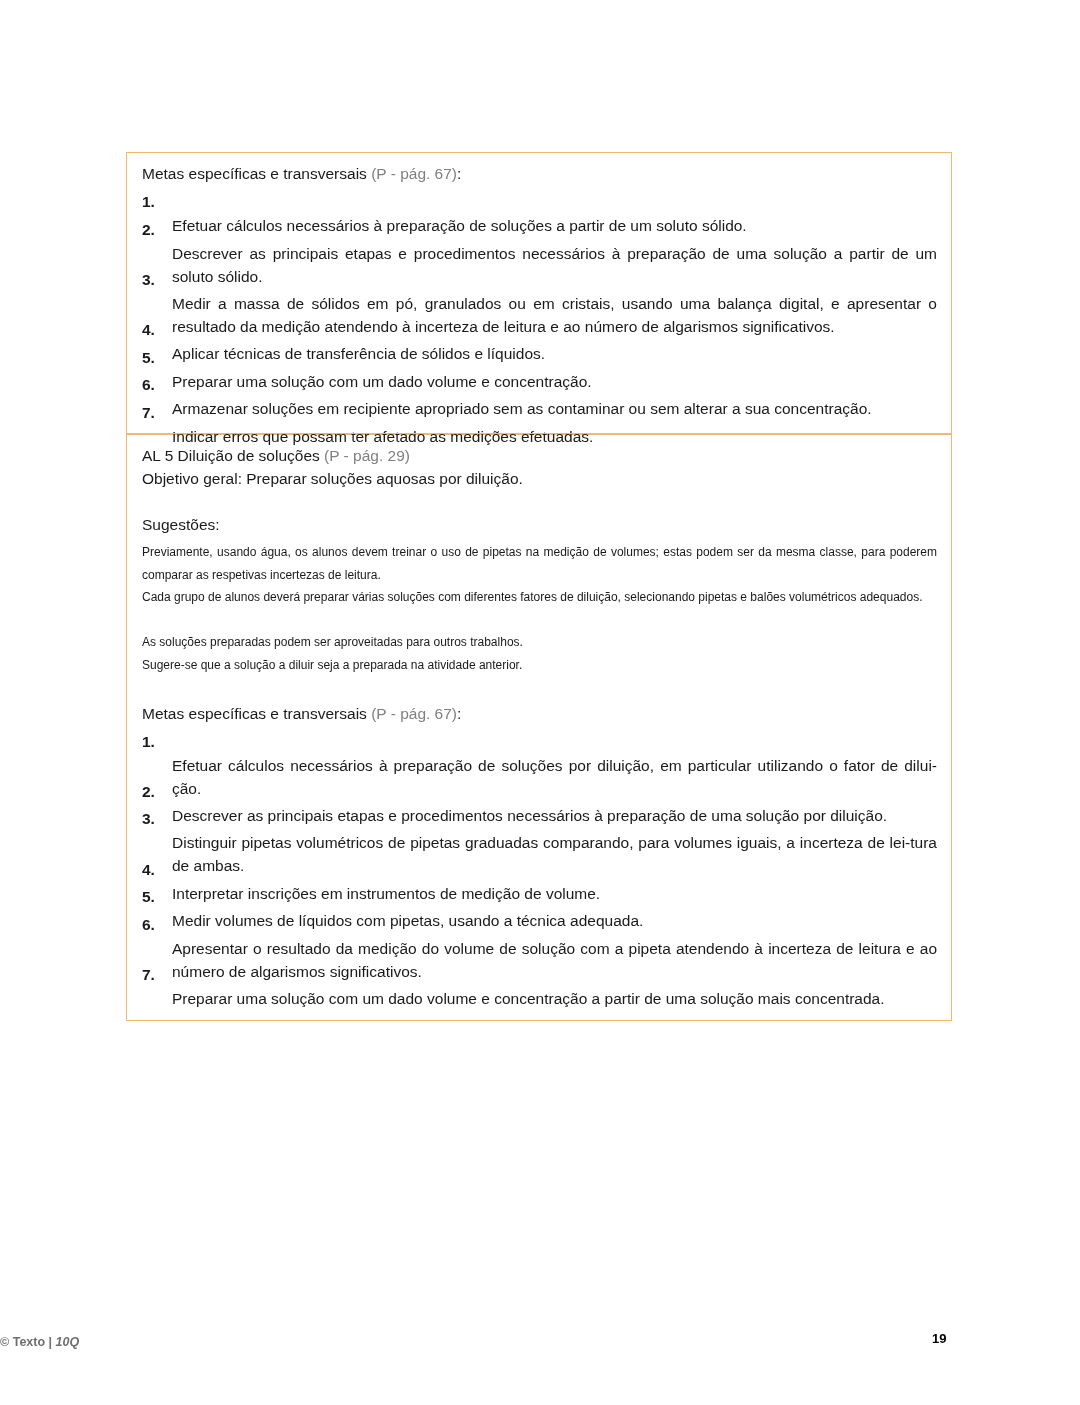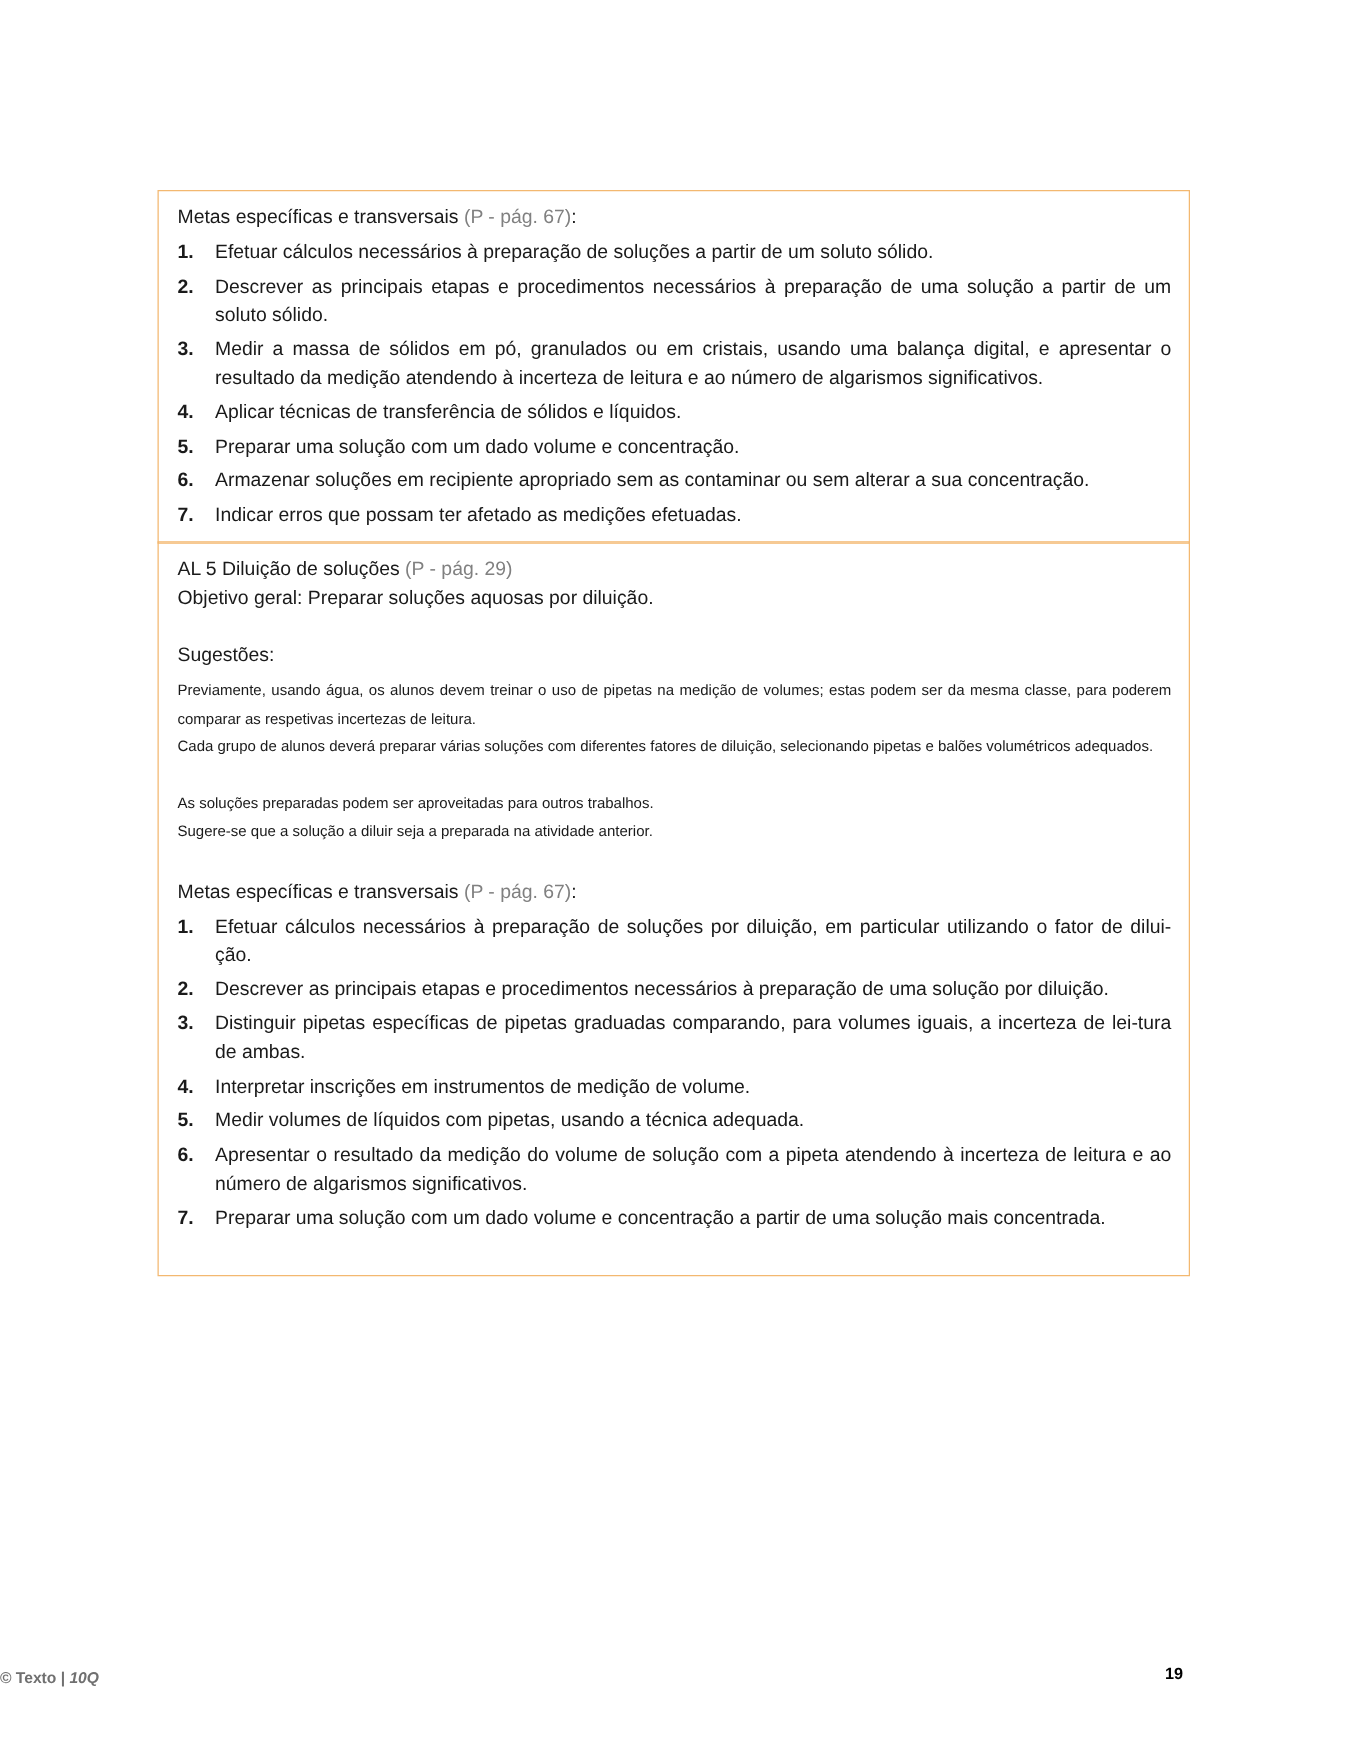--- a/index.html
+++ b/index.html
@@ -15,21 +15,21 @@
     #box2 { top: 433px; height: 588px; }
     .inner { position: absolute; left: 15px; right: 14px; top: 0; }
     .line {
       font-size: 15.5px; line-height: 22px; white-space: nowrap;
       position: absolute; left: 0;
     }
     .bold { font-weight: normal; }
     .ref { color: #808080; font-weight: normal; }
     .item { position: absolute; left: 0; right: 0; font-size: 15.5px; line-height: 22.5px; }
     .item .num { position: absolute; left: 0; font-weight: bold; width: 26px; }
-    .item .txt { display: block; margin-left: 30px; text-align: justify; text-align-last: left; }
+    .item .txt { display: block; margin-left: 30px; text-align: justify; text-align-last: left; margin-top: 24px; }
     .para { position: absolute; left: 0; right: 0; font-size: 12px; line-height: 22.5px; text-align: justify; }
     #footer-copy {
       position: absolute; top: 1335px; left: 0; width: 996px; text-align: left;
       font-size: 12.5px; color: #707070; font-weight: bold;
     }
     #footer-copy i { font-style: italic; }
     #page-number {
       position: absolute; top: 1331px; left: 932px; font-size: 13px; color: #000000; font-weight: bold;
     }
   </style>
@@ -95,21 +95,21 @@
     <div class="item" style="top:297px;">
         <span class="num">1.</span>
         <span class="txt">Efetuar cálculos necessários à preparação de soluções por diluição, em particular utilizando o fator de dilui-ção.</span>
       </div>
     <div class="item" style="top:347px;">
         <span class="num">2.</span>
         <span class="txt">Descrever as principais etapas e procedimentos necessários à preparação de uma solução por diluição.</span>
       </div>
     <div class="item" style="top:374px;">
         <span class="num">3.</span>
-        <span class="txt">Distinguir pipetas específicas de pipetas graduadas comparando, para volumes iguais, a incerteza de lei-tura de ambas.</span>
+        <span class="txt">Distinguir pipetas volumétricos de pipetas graduadas comparando, para volumes iguais, a incerteza de lei-tura de ambas.</span>
       </div>
     <div class="item" style="top:425px;">
         <span class="num">4.</span>
         <span class="txt">Interpretar inscrições em instrumentos de medição de volume.</span>
       </div>
     <div class="item" style="top:452px;">
         <span class="num">5.</span>
         <span class="txt">Medir volumes de líquidos com pipetas, usando a técnica adequada.</span>
       </div>
     <div class="item" style="top:480px;">

